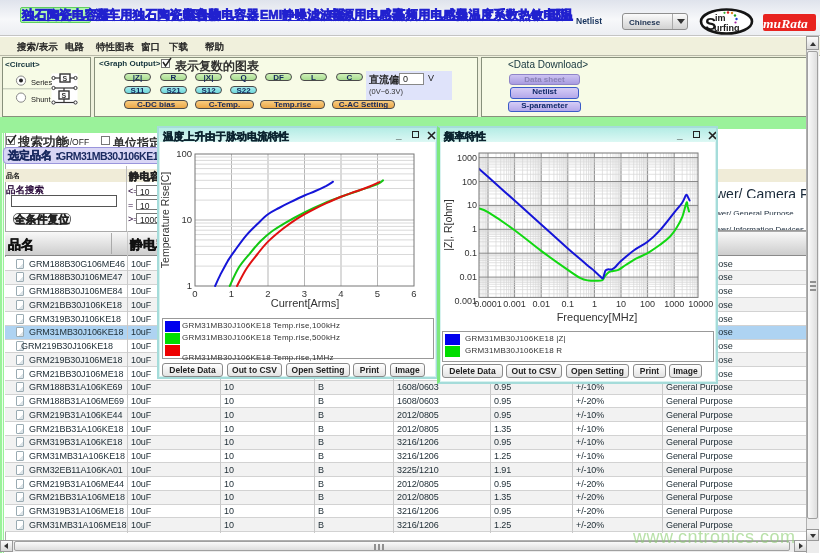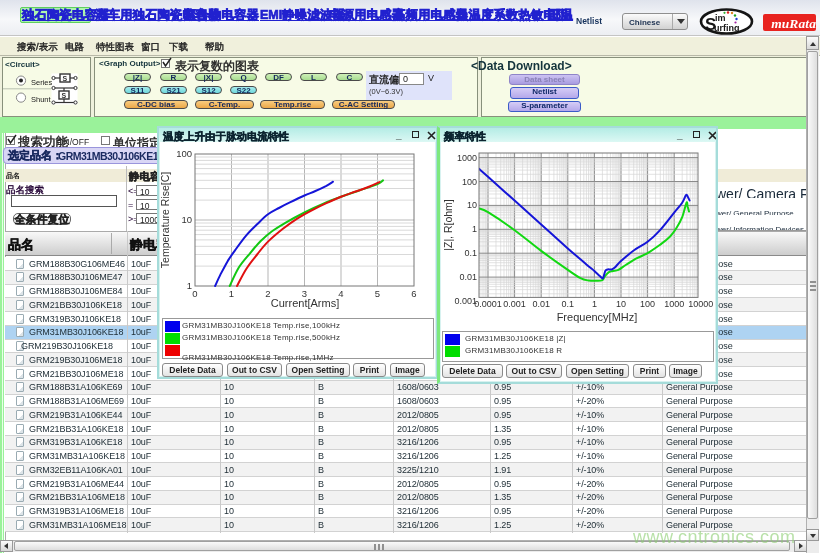--- a/index.html
+++ b/index.html
@@ -35,21 +35,21 @@
 <text x="16" y="13" font-size="9" font-weight="bold" font-family="Liberation Sans" fill="#161616">im</text>
 <text x="15" y="22.5" font-size="9" font-weight="bold" font-family="Liberation Sans" fill="#161616">urfing</text>
 <text x="6" y="21.5" font-size="17" font-weight="bold" font-family="Liberation Sans" fill="#161616">S</text>
 <circle cx="29" cy="4.5" r="1.2" fill="#e02020"></circle>
     <circle cx="33" cy="5" r="1.2" fill="#e08820"></circle>
 <circle cx="36" cy="7.5" r="1.2" fill="#20a020"></circle>
     <circle cx="37.5" cy="11" r="1.2" fill="#2040d0"></circle>
 <circle cx="36.5" cy="14.5" r="1.1" fill="#a020a0"></circle>
     <circle cx="25.5" cy="4.8" r="1.1" fill="#30b030"></circle>
   </svg>
-<div class="abs" style="left:763px;top:14px;width:53px;height:17px;background:#e8231f;border-radius:2px;text-align:right"><span style="font-family:'Liberation Serif',serif;font-style:italic;font-weight:bold;font-size:13.5px;color:#fff;line-height:16px;letter-spacing:0.1px">muRata</span></div>
+<div class="abs" style="left:763px;top:14px;width:53px;height:17px;background:#e8231f;border-radius:2px;text-align:left"><span style="font-family:'Liberation Serif',serif;font-style:italic;font-weight:bold;font-size:13.5px;color:#fff;line-height:16px;letter-spacing:0.1px">muRata</span></div>
 <div class="abs" style="left:0;top:37px;width:820px;height:19px;background:#f0f0dc;border-bottom:1px solid #b8b8a8"></div>
 <span class="mi" style="left:17px">搜索/表示</span>
 <span class="mi" style="left:65px">电路</span>
 <span class="mi" style="left:96px">特性图表</span>
 <span class="mi" style="left:141px">窗口</span>
 <span class="mi" style="left:169px">下载</span>
 <span class="mi" style="left:205px">帮助</span>
 <div class="abs" style="left:0;top:56px;width:808px;height:61px;background:#eff1dd"></div>
 <div class="abs" style="left:2px;top:57px;width:89px;height:60px;background:#f7fbe6;border:1px solid #88907c"></div>
 <div class="abs" style="left:94px;top:57px;width:384px;height:60px;background:#f7fbe6;border:1px solid #88907c"></div>
@@ -99,21 +99,21 @@
 <div class="gbtn" style="left:230px;top:86px;width:27px;background:linear-gradient(#a8ecec,#6fd8dc)">S22</div>
 <div class="gbtn" style="left:124px;top:100px;width:64px;background:linear-gradient(#f8cc80,#eca848);height:9px;line-height:8.5px">C-DC bias</div>
 <div class="gbtn" style="left:195px;top:100px;width:59px;background:linear-gradient(#f8cc80,#eca848);height:9px;line-height:8.5px">C-Temp.</div>
 <div class="gbtn" style="left:260px;top:100px;width:65px;background:linear-gradient(#f8cc80,#eca848);height:9px;line-height:8.5px">Temp.rise</div>
 <div class="gbtn" style="left:332px;top:100px;width:63px;background:linear-gradient(#f8cc80,#eca848);height:9px;line-height:8.5px">C-AC Setting</div>
 <div class="abs" style="left:366px;top:71px;width:86px;height:29px;background:#dfe3fa"></div>
 <span class="abs" style="left:369px;top:73px;font-size:10px;color:#222;-webkit-text-stroke:0.4px #222">直流偏置</span>
 <div class="abs" style="left:399px;top:72.5px;width:25px;height:12px;background:#fff;border:1px solid #888;font-size:9px;padding-left:3px;color:#222">0</div>
 <span class="abs" style="left:428px;top:73px;font-size:9px;color:#222">V</span>
 <span class="abs" style="left:369px;top:87px;font-size:7.5px;color:#333">(0V~6.3V)</span>
-<span class="abs" style="left:471px;top:59px;font-size:12px;font-weight:bold;color:#14343c">&lt;Data Download&gt;</span>
+<span class="abs" style="left:508px;top:59px;font-size:10px;font-weight:normal;color:#14343c">&lt;Data Download&gt;</span>
 <div class="abs" style="left:509px;top:73.5px;width:71px;height:11px;background:linear-gradient(#cdc3f2,#a89ce0);border:1px solid #8f84c8;border-radius:3px;text-align:center;font-size:8px;font-weight:bold;color:#8a82b8;line-height:9.5px">Data sheet</div>
 <div class="abs" style="left:510px;top:87px;width:69px;height:11.5px;background:linear-gradient(#d6cdf6,#b4a8ea);border:1.5px solid #3b5bc8;border-radius:3px;text-align:center;font-size:8px;font-weight:bold;color:#102868;line-height:8.5px">Netlist</div>
 <div class="abs" style="left:508px;top:100.5px;width:73px;height:11.5px;background:linear-gradient(#d6cdf6,#b4a8ea);border:1.5px solid #3b5bc8;border-radius:3px;text-align:center;font-size:8px;font-weight:bold;color:#102868;line-height:8.5px">S-parameter</div>
 <div class="abs" style="left:0;top:117px;width:808px;height:16px;background:#9af29a"></div>
 <div class="abs" style="left:0;top:133px;width:4px;height:420px;background:#9af29a"></div>
 <div class="abs" style="left:2px;top:133px;width:1px;height:420px;background:#e8ffe8"></div>
 <div class="abs" style="left:437px;top:129px;width:369px;height:411px;background:#fff"></div>
 <div class="abs" style="left:5px;top:133px;width:801px;height:407px;background:#fff;border-left:1px solid #aaa"></div>
 <div class="abs" style="left:6px;top:136px;width:9px;height:9px;background:#fff;border:1px solid #777"></div>
 <svg class="abs" style="left:6px;top:134px" width="12" height="12">

